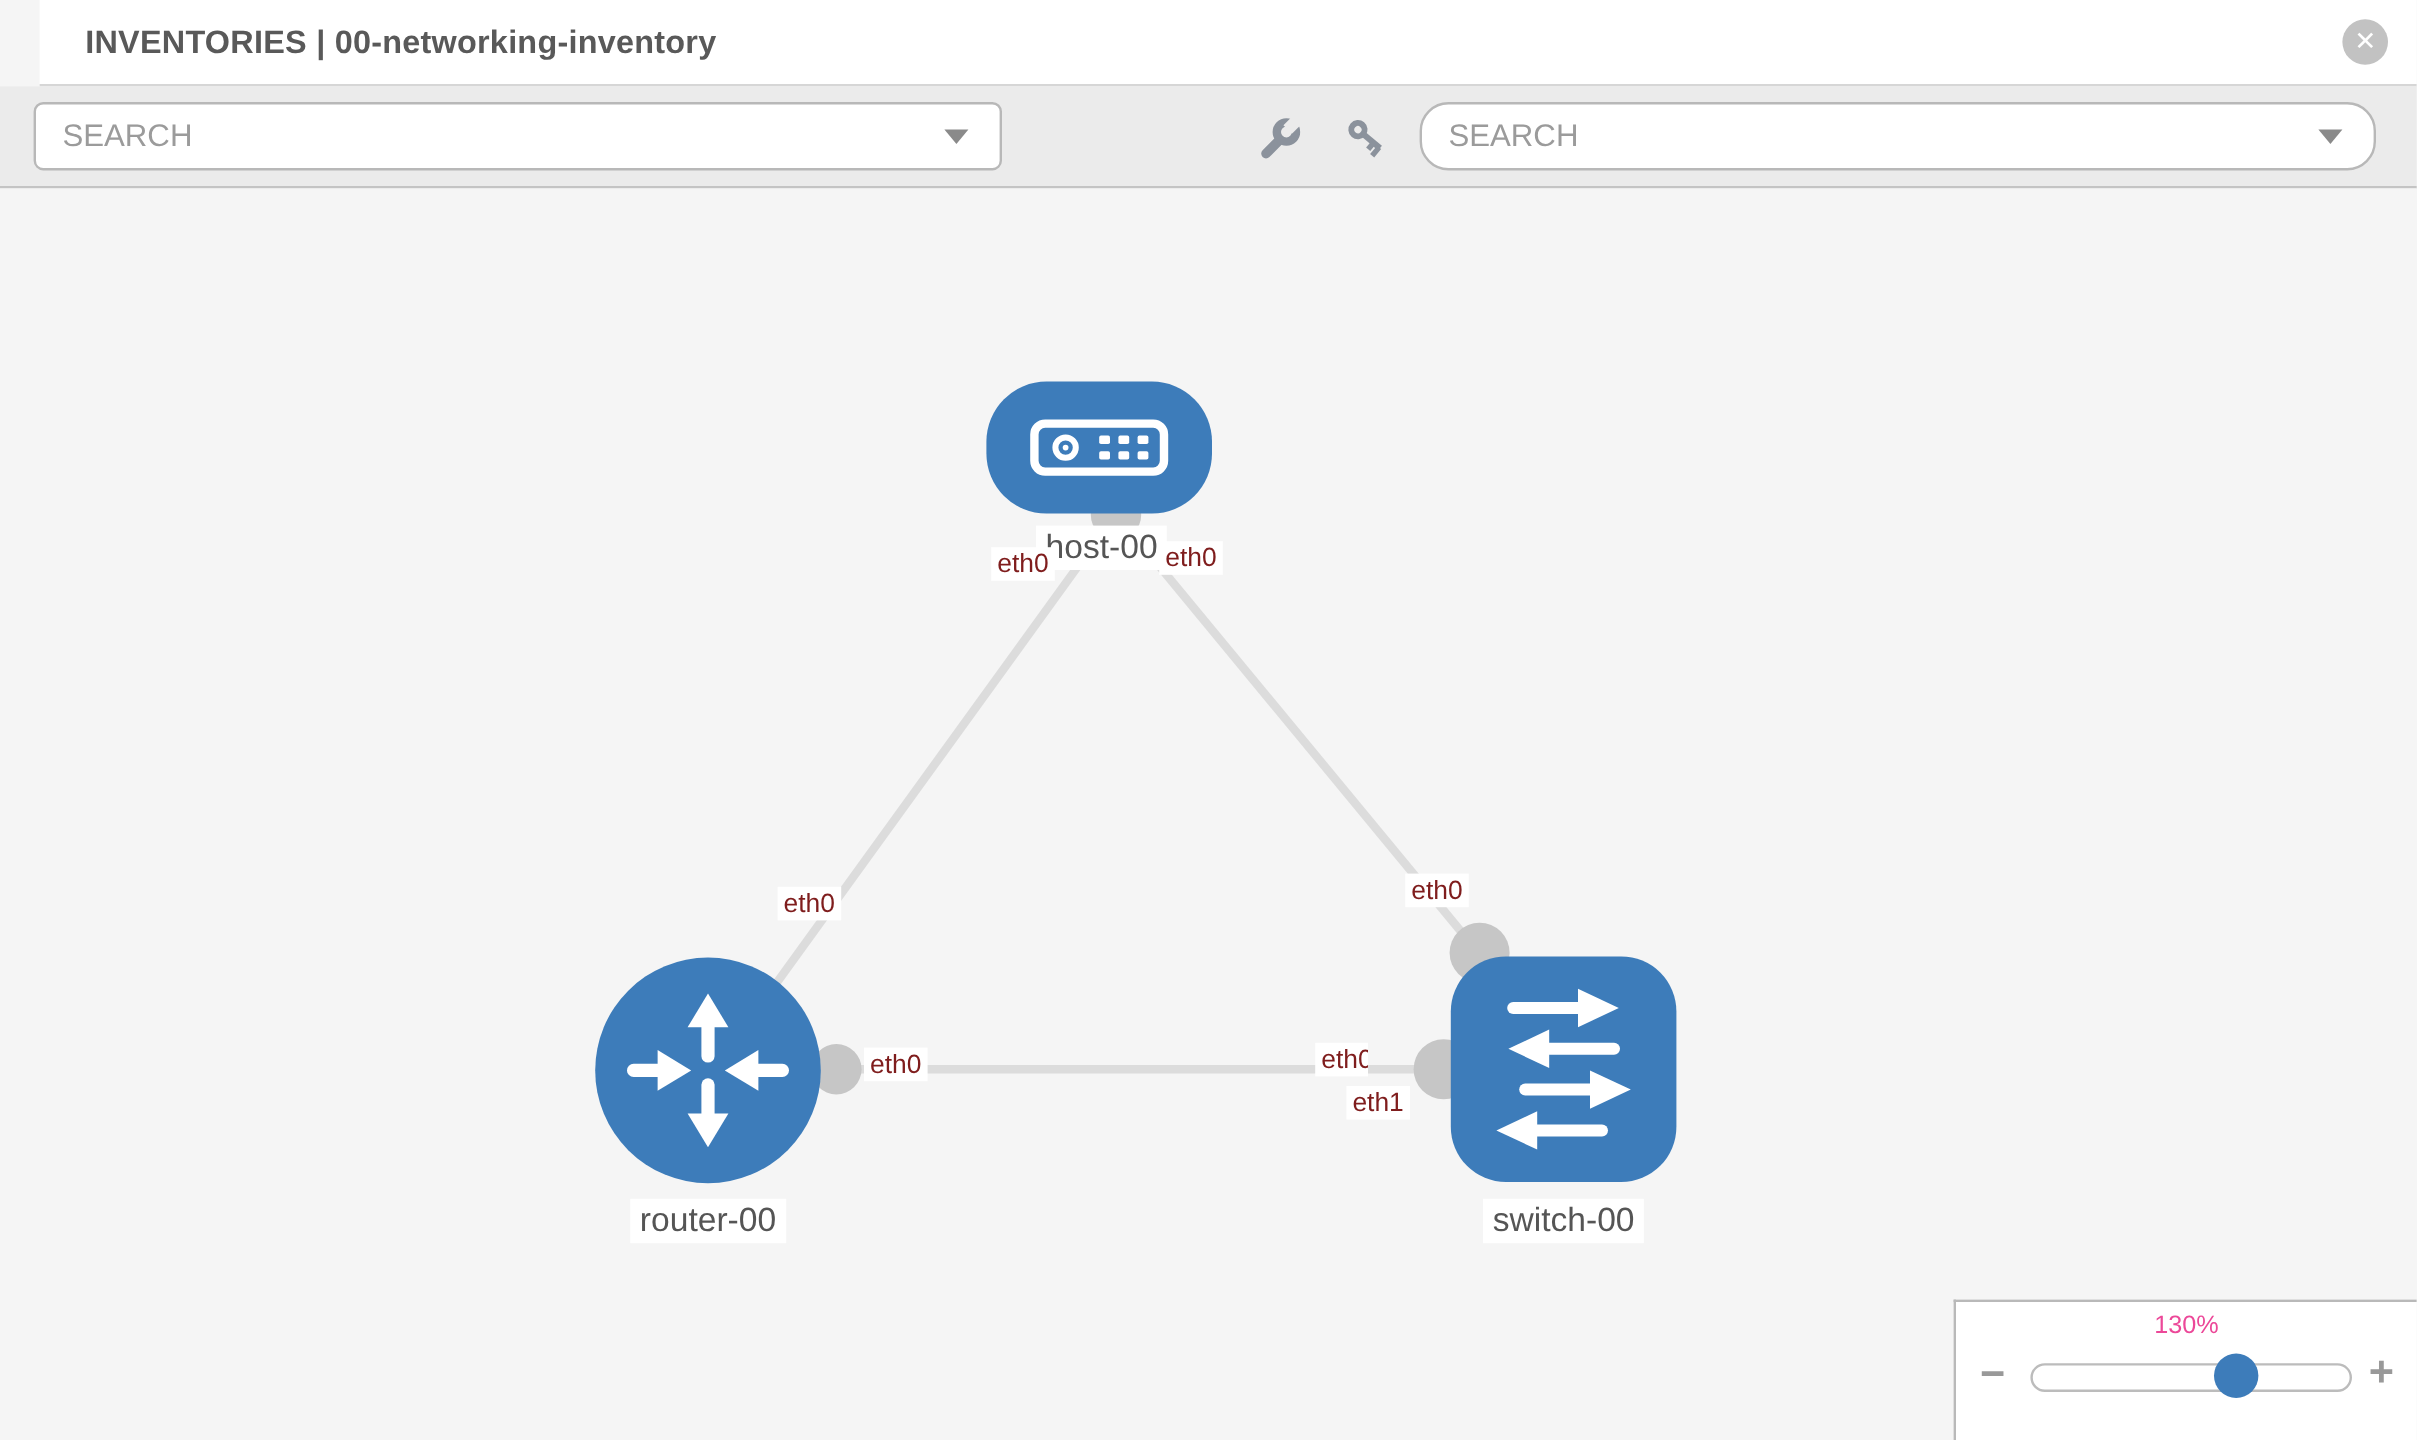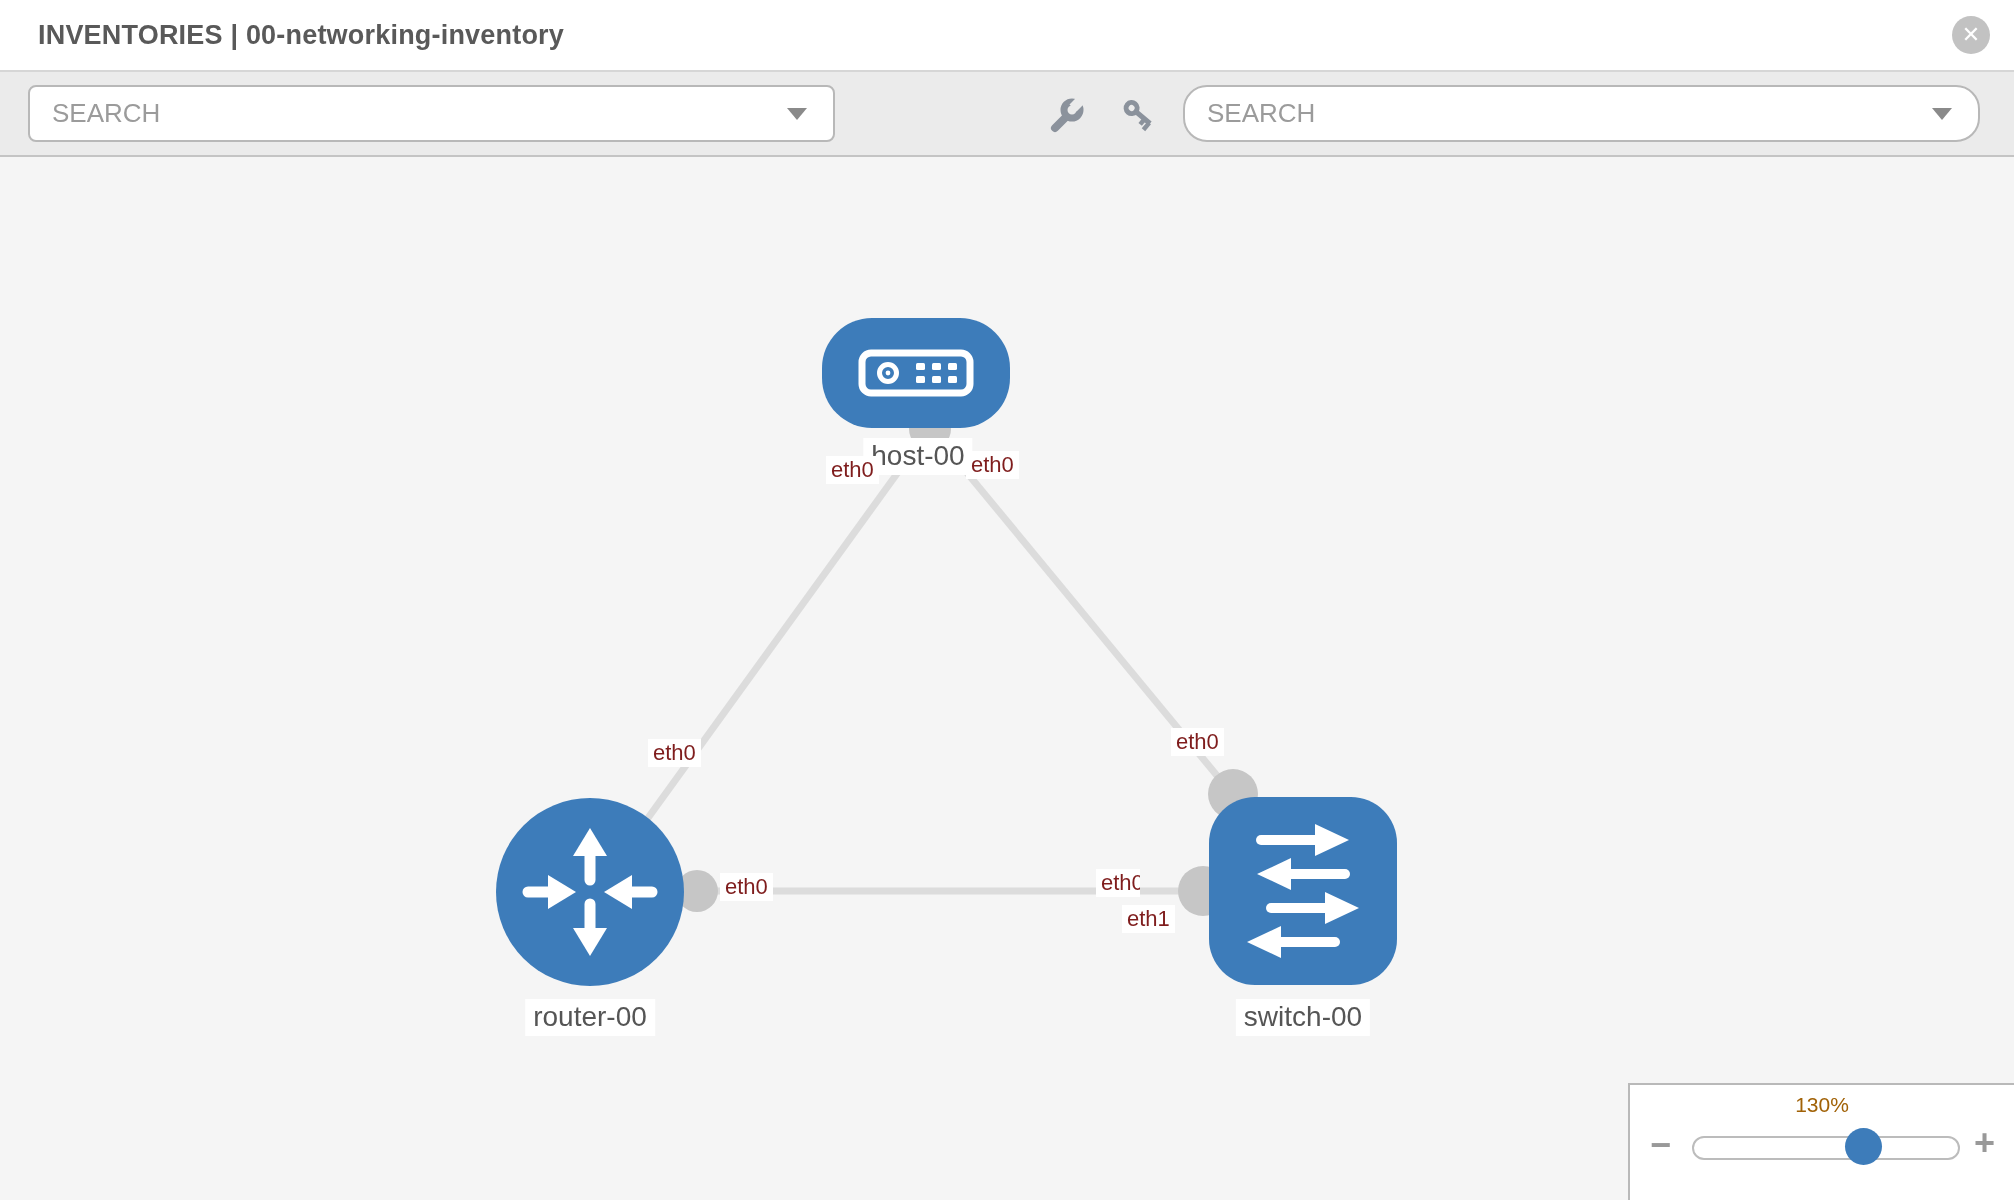--- a/index.html
+++ b/index.html
@@ -4,21 +4,21 @@
 <style>
   html,body{margin:0;padding:0;}
   body{
     width:2014px;height:1200px;overflow:hidden;
     font-family:"Liberation Sans","DejaVu Sans",sans-serif;
     background:#f5f5f5;position:relative;
   }
   
   .header{
     height:70px;background:#ffffff;border-bottom:2px solid #d6d6d6;
-    display:flex;align-items:center;position:relative;
+    display:flex;align-items:center;position:relative;margin-left:33px;
   }
   .header-title{
     margin-left:38px;font-size:27px;font-weight:bold;color:#595959;
     letter-spacing:.2px;
   }
   .close-btn{
     position:absolute;right:24px;top:16px;width:38px;height:38px;border-radius:50%;
     background:#c2c2c2;color:#ffffff;display:flex;align-items:center;justify-content:center;
     font-size:22px;font-weight:bold;cursor:pointer;user-select:none;
   }
@@ -61,21 +61,21 @@
   }
   .under{z-index:1;max-width:34px;overflow:hidden;}
   .over{z-index:2;}
   
   .zoom-panel{
     position:absolute;left:1628px;top:926px;right:0;bottom:0;background:#ffffff;
     border-left:2px solid #b9b9b9;border-top:2px solid #b9b9b9;
   }
   .zoom-level{
     position:absolute;top:8px;left:0;width:100%;text-align:center;
-    font-size:21px;color:#a16207;
+    font-size:21px;color:#ec4899;
   }
   .zoom-minus,.zoom-plus{
     position:absolute;font-size:36px;font-weight:bold;color:#999999;cursor:pointer;
     line-height:36px;user-select:none;
   }
   .zoom-minus{left:20px;top:42px;}
   .zoom-plus{left:344px;top:40px;}
   .zoom-track{
     position:absolute;left:62px;top:51px;width:264px;height:20px;background:#ffffff;
     border:2px solid #bcbcbc;border-radius:12px;cursor:pointer;

